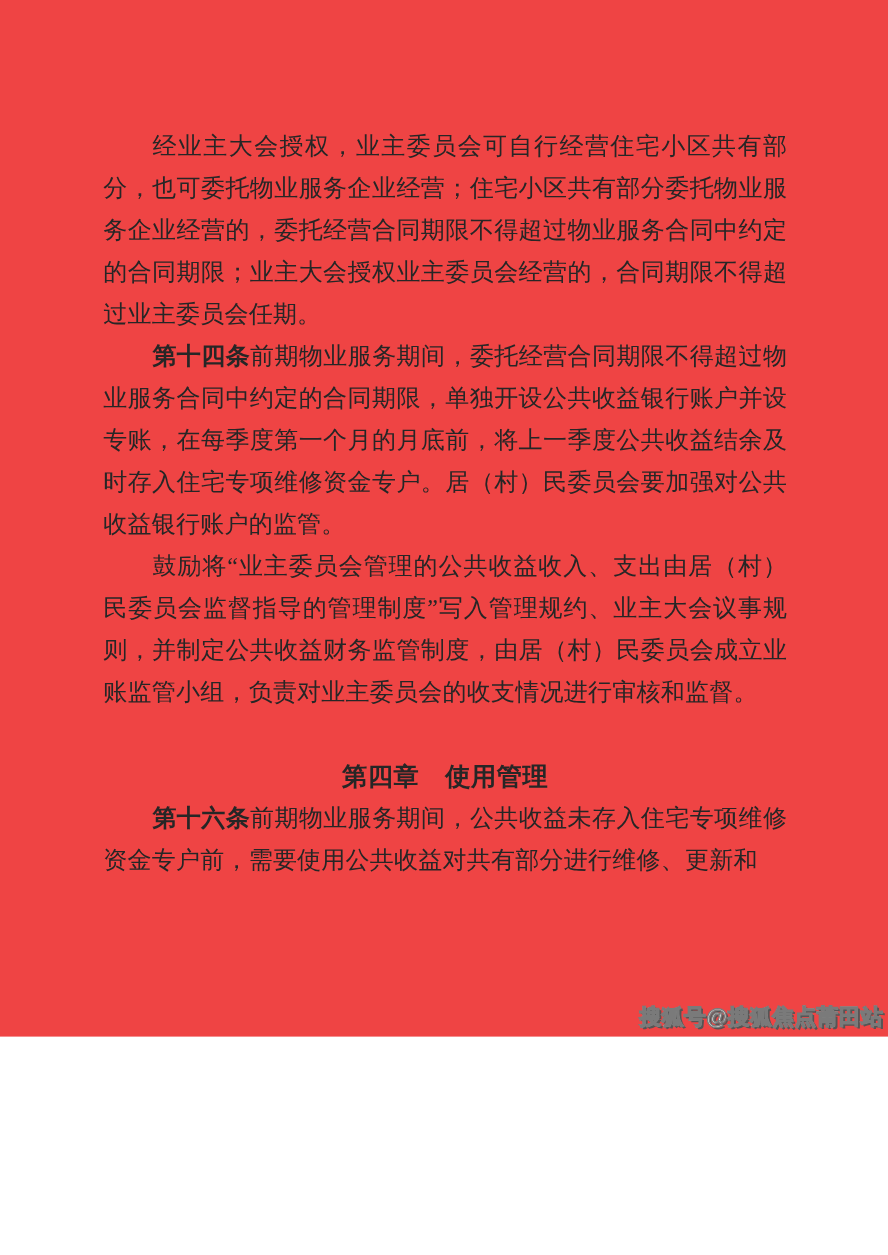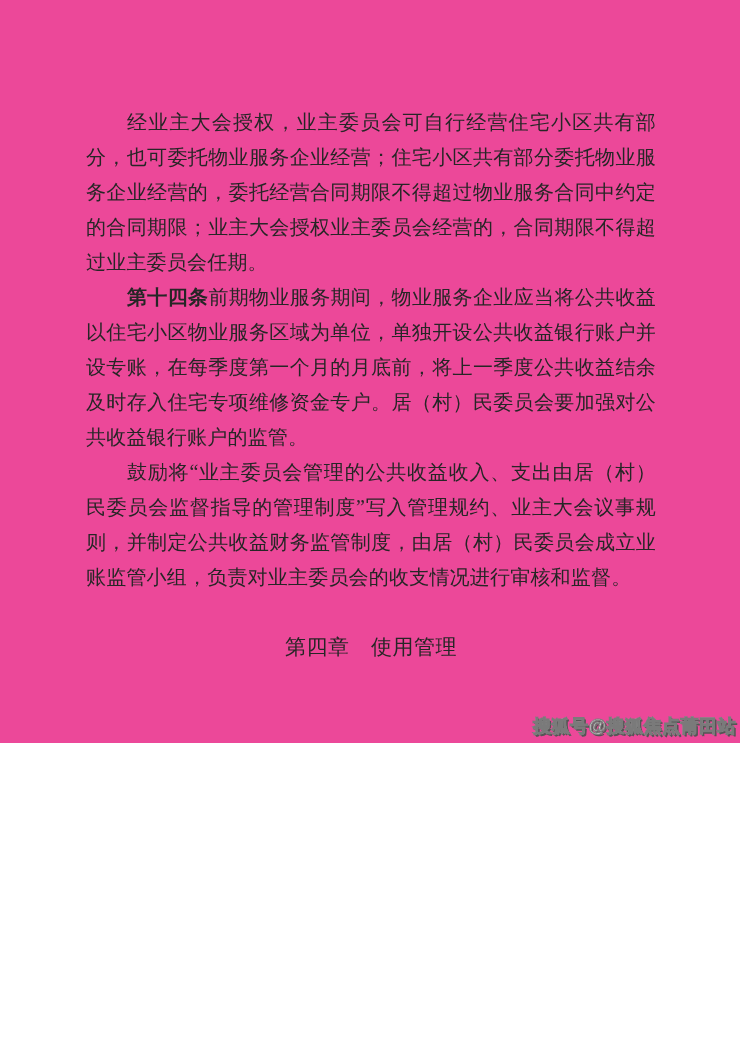--- a/index.html
+++ b/index.html
@@ -3,22 +3,22 @@
 <meta charset="utf-8">
 <style>
   html, body {
     margin: 0;
     padding: 0;
     background: #ffffff;
   }
   .page {
     position: relative;
     width: 740px;
-    height: 743px;
-    background: #ec4899;
+    height: 864px;
+    background: #ef4444;
     overflow: hidden;
     font-family: "Liberation Serif", "DejaVu Serif", serif;
     color: #262626;
   }
   .content {
     position: absolute;
     left: 86px;
     top: 105px;
     width: 570px;
   }
@@ -33,21 +33,21 @@
     text-indent: 41px;
   }
   .lead {
     font-weight: bold;
   }
   h2.chapter {
     margin: 35px 0 0 0;
     padding: 0;
     font-size: 21px;
     line-height: 35px;
-    font-weight: normal;
+    font-weight: bold;
     text-align: center;
     letter-spacing: 0.5px;
   }
   .page-number {
     position: absolute;
     left: 93px;
     top: 969px;
     font-size: 17px;
     letter-spacing: 3px;
     color: #2e2e2e;
@@ -69,28 +69,29 @@
 </style>
 </head>
 <body>
 
 <div class="page">
 
   <div class="content">
 
     <p class="body-para"><span>经业主大会授权，业主委员会可自行经营住宅小区共有部分，也可委托物业服务企业经营；住宅小区共有部分委托物业服务企业经营的，委托经营合同期限不得超过物业服务合同中约定的合同期限；业主大会授权业主委员会经营的，合同期限不得超过业主委员会任期。</span></p>
 
-    <p class="body-para"><span class="lead">第十四条</span><span>前期物业服务期间，物业服务企业应当将公共收益以住宅小区物业服务区域为单位，单独开设公共收益银行账户并设专账，在每季度第一个月的月底前，将上一季度公共收益结余及时存入住宅专项维修资金专户。居（村）民委员会要加强对公共收益银行账户的监管。</span></p>
+    <p class="body-para"><span class="lead">第十四条</span><span>前期物业服务期间，委托经营合同期限不得超过物业服务合同中约定的合同期限，单独开设公共收益银行账户并设专账，在每季度第一个月的月底前，将上一季度公共收益结余及时存入住宅专项维修资金专户。居（村）民委员会要加强对公共收益银行账户的监管。</span></p>
 
 
     <p class="body-para"><span>鼓励将“业主委员会管理的公共收益收入、支出由居（村）民委员会监督指导的管理制度”写入管理规约、业主大会议事规则，并制定公共收益财务监管制度，由居（村）民委员会成立业账监管小组，负责对业主委员会的收支情况进行审核和监督。</span></p>
 
 
     <h2 class="chapter">第四章　使用管理</h2>
 
+    <p class="body-para"><span class="lead">第十六条</span><span>前期物业服务期间，公共收益未存入住宅专项维修资金专户前，需要使用公共收益对共有部分进行维修、更新和</span></p>
 
   </div>
 
   <div class="page-number">- 6 -</div>
 
   <div class="watermark">搜狐号@搜狐焦点莆田站</div>
 
 </div>
 
 </body></html>

